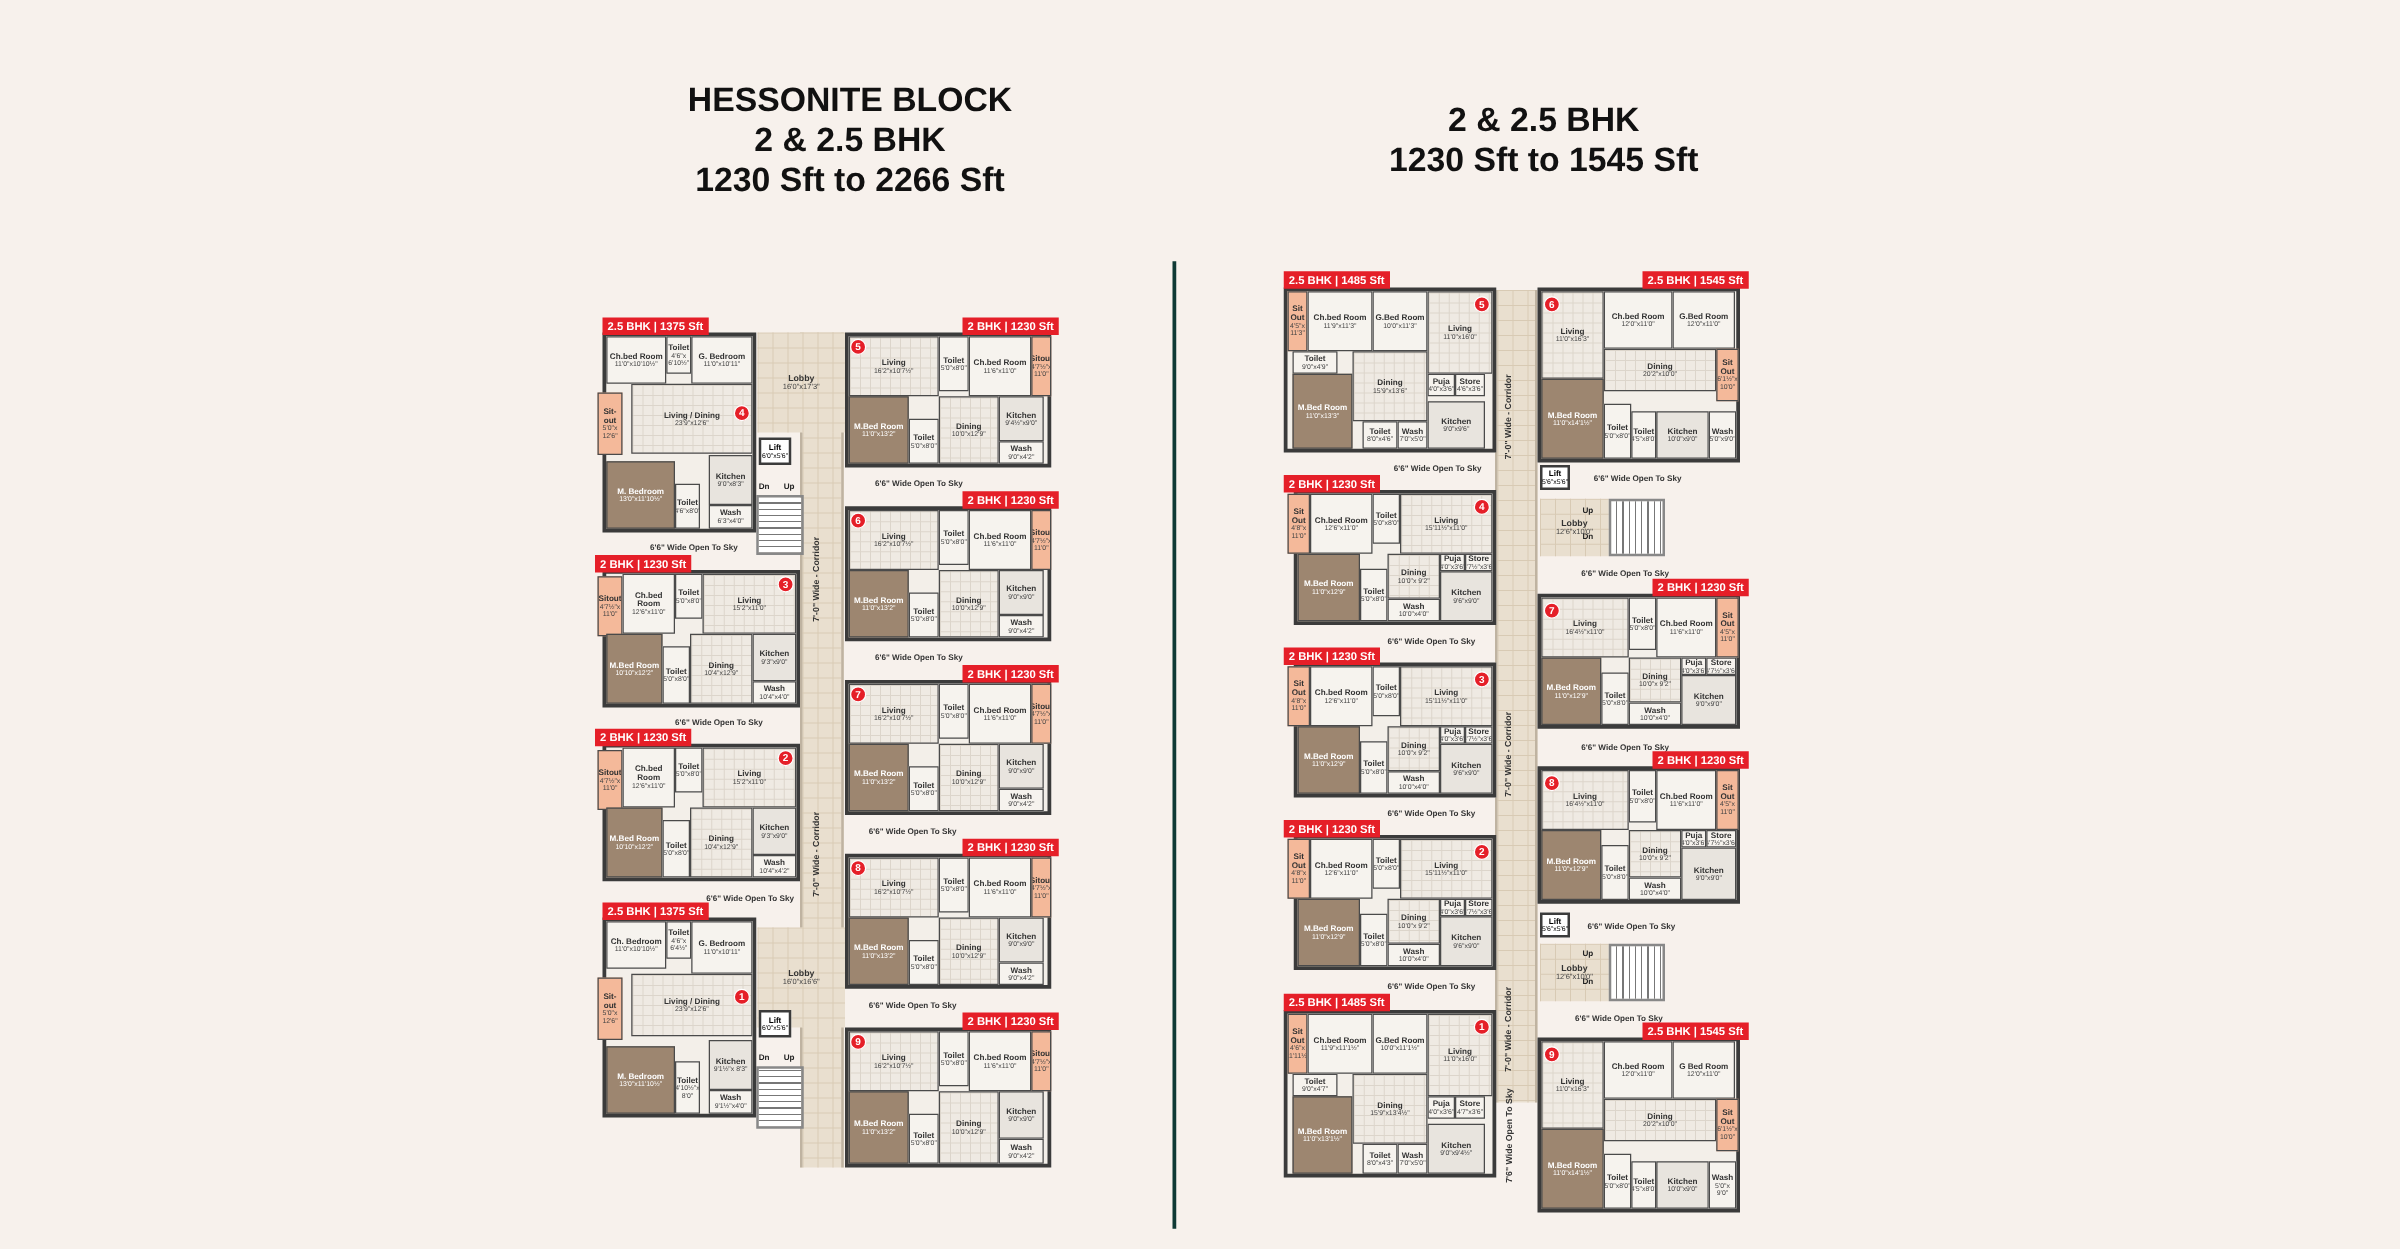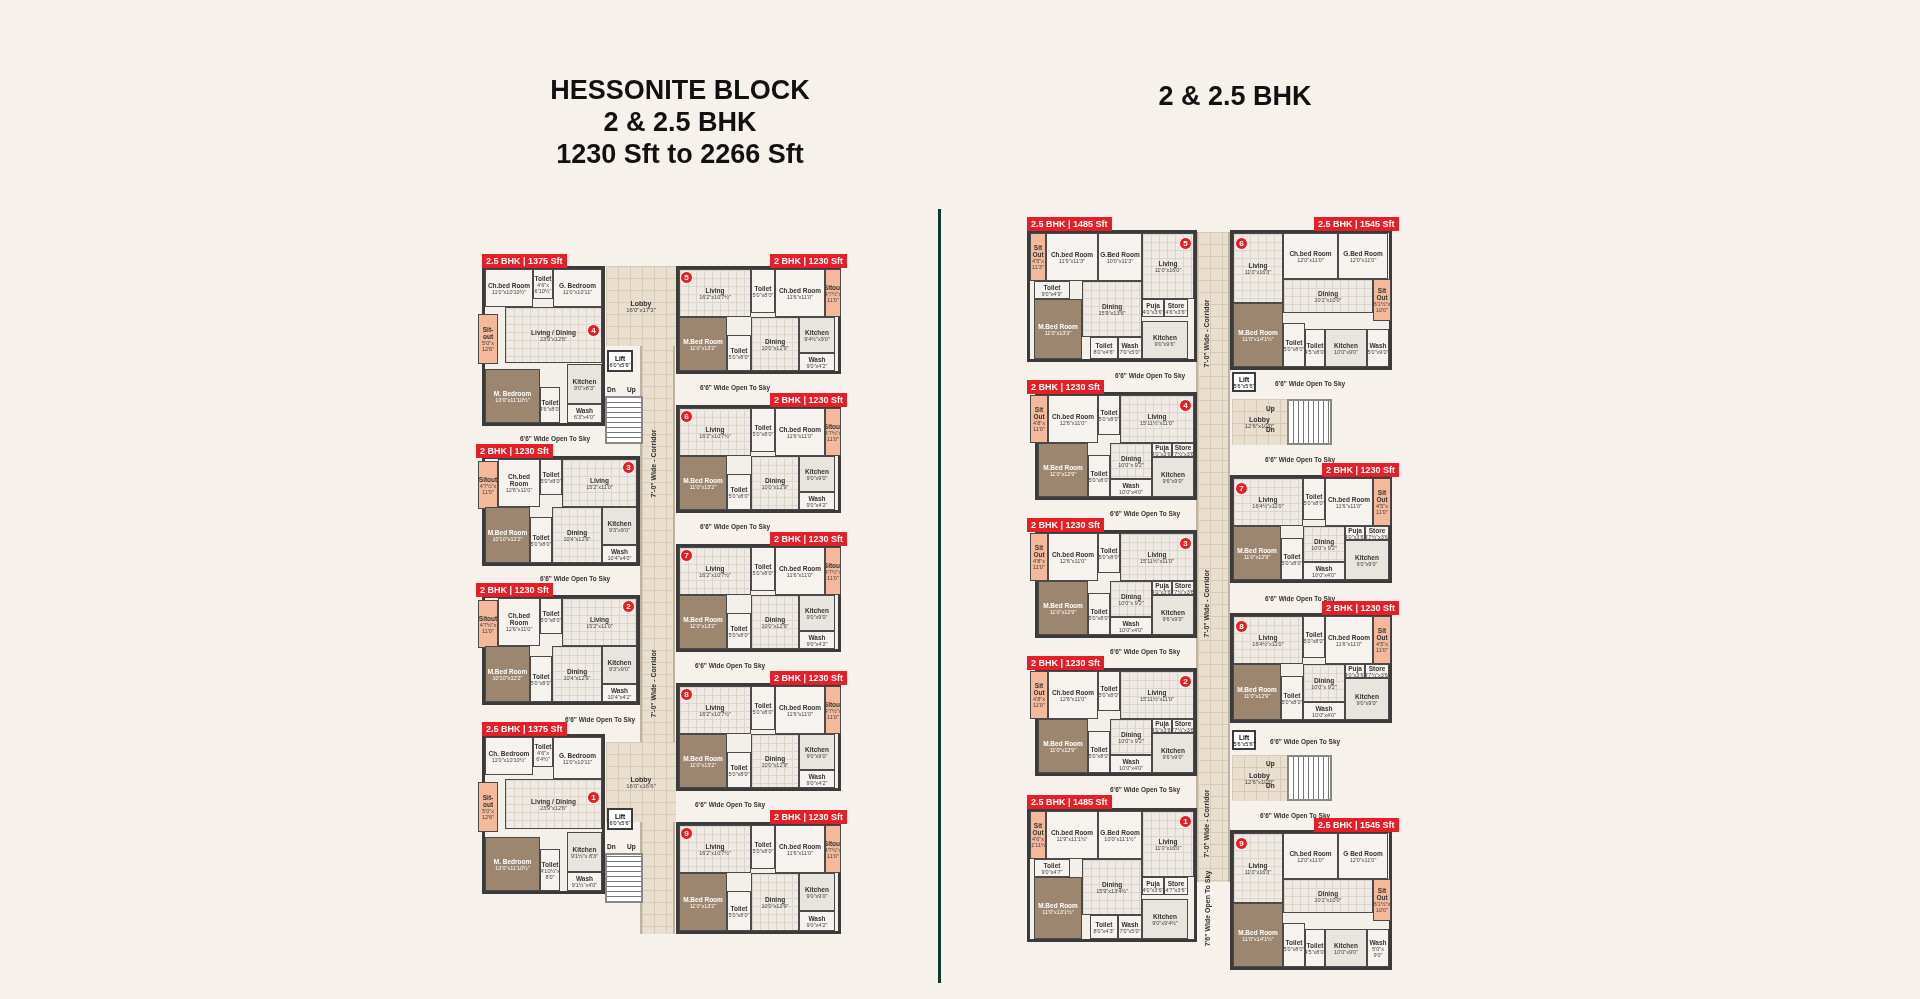--- a/index.html
+++ b/index.html
@@ -40,27 +40,28 @@
   .lift .rd { font-size: 5.5px; }
   .stairs { position: absolute; border: 2px solid #888; background: repeating-linear-gradient(0deg, #fff 0 4px, #777 4px 5px); }
   .stairs.h { background: repeating-linear-gradient(90deg, #fff 0 4px, #777 4px 5px); }
   .stair-label { position: absolute; font-size: 6.5px; font-weight: 700; color: #222; }
 </style>
 </head>
 <body>
 
 <div class="stage">
 
-  <div class="block-title" style="left:520px; top:74px; width:320px;">
+  <div class="block-title" style="left:520px; top:64px; width:320px;">
     <div>HESSONITE BLOCK</div>
     <div>2 &amp; 2.5 BHK</div>
     <div>1230 Sft to 2266 Sft</div>
   </div>
   <div class="block-title" style="left:1065px; top:80px; width:340px;">
     <div>2 &amp; 2.5 BHK</div>
+    <div>1230 Sft to 1545 Sft</div>
   </div>
 
   <div class="divider"></div>
 
   <div class="plan" style="left:0; top:0;">
 
     <div class="corridor" style="left:640px; top:266px; width:35px; height:668px;"></div>
     <div class="corridor-label" style="left:620px; top:460px;">7'-0" Wide - Corridor</div>
     <div class="corridor-label" style="left:620px; top:680px;">7'-0" Wide - Corridor</div>
 

